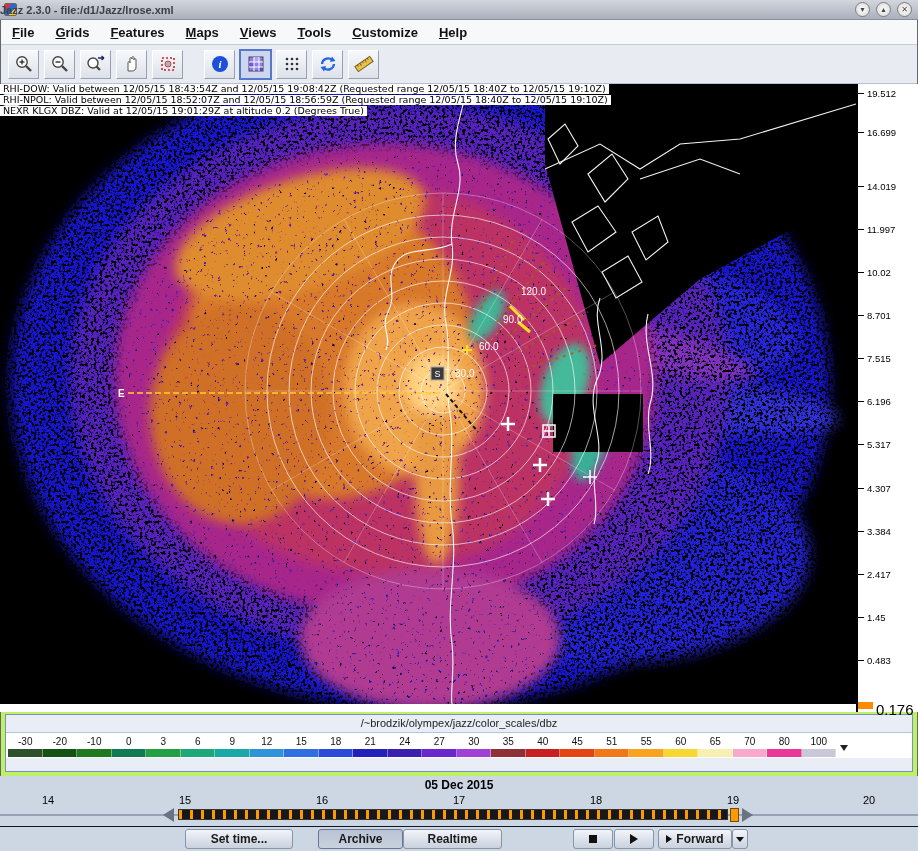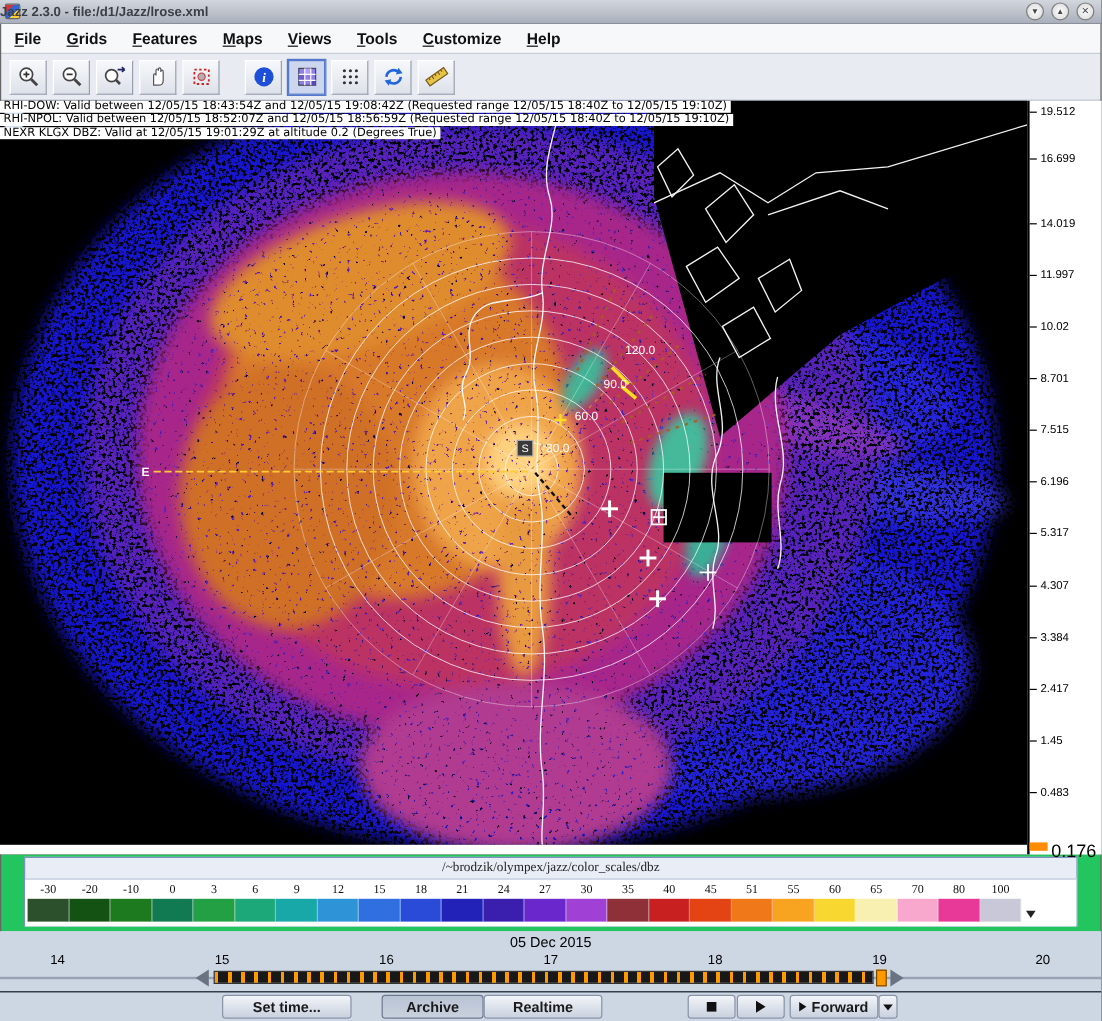--- a/index.html
+++ b/index.html
@@ -35,34 +35,34 @@
   .status-lines{position:absolute;top:0;left:0;z-index:5;}
   .status-line{background:#fff;color:#000;font-size:9.5px;line-height:10px;padding:0 3px;margin-bottom:1px;width:max-content;font-family:"DejaVu Sans",sans-serif;}
   
   .alt-axis{width:62px;height:628px;position:relative;background:#fff;border-left:2px solid #000;}
   .ax-tick{position:absolute;left:0;display:flex;align-items:center;gap:3px;height:9px;}
   .ax-tick i{display:block;width:6px;height:1px;background:#000;}
   .ax-tick span{font-size:9.5px;color:#000;line-height:9px;}
   .ax-marker{position:absolute;left:0;width:15px;height:7px;}
   .ax-marker-label{position:absolute;left:18px;font-size:15px;color:#000;}
   
-  .cs-panel{height:64px;background:#22c55e;padding:2px 20px;font-family:Liberation Serif, serif;}
+  .cs-panel{height:64px;background:#bef264;padding:2px 5px;}
   .cs-inner{border:1px solid #7d90c0;background:#e8edf6;height:58px;}
   .cs-title{text-align:center;font-size:11px;color:#222;height:17px;line-height:17px;}
-  .cs-bar{display:flex;background:#fff;height:40px;border-top:1px solid #b7c2d8;padding:1px 2px;}
+  .cs-bar{display:flex;background:#fff;height:26px;border-top:1px solid #b7c2d8;padding:1px 2px;}
   .cs-cols{display:flex;width:828px;}
   .cs-col{flex:1;display:flex;flex-direction:column;}
   .cs-lab{font-size:10px;text-align:center;color:#111;height:15px;line-height:15px;}
   .cs-sw{display:block;height:19px;border-right:1px solid rgba(255,255,255,.4);}
   .cs-dd{width:16px;display:flex;align-items:flex-end;justify-content:center;padding-bottom:6px;}
   .cs-dd .tri{width:0;height:0;border-left:4px solid transparent;border-right:4px solid transparent;border-top:6px solid #222;}
   .cs-fill{flex:1;background:#fff;}
   
   .tl-panel{height:50px;position:relative;background:#cdd7e3;}
-  .tl-date{text-align:center;font-size:12px;font-weight:normal;color:#000;padding-top:2px;}
+  .tl-date{text-align:center;font-size:12px;font-weight:bold;color:#000;padding-top:2px;}
   .tl-hour{position:absolute;top:18px;font-size:11px;color:#000;transform:translateX(-50%);}
   .tl-track{position:absolute;top:38px;left:0;width:918px;height:2px;background:#98a2b4;}
   .tl-active{position:absolute;top:33px;left:178px;width:550px;height:11px;
     background:repeating-linear-gradient(90deg,#ff9900 0 3px,#181818 3px 11px);border:1px solid #333;}
   .tl-handle{position:absolute;top:32px;width:0;height:0;border-top:7px solid transparent;border-bottom:7px solid transparent;}
   .tl-handle.left{left:163px;border-right:11px solid #6a7382;}
   .tl-handle.right{left:742px;border-left:11px solid #6a7382;}
   .tl-thumb{position:absolute;top:32px;left:730px;width:9px;height:14px;background:#ff9900;border:1px solid #7a4a00;}
   
   .ctrl-row{height:25px;position:relative;background:#cdd7e3;border-top:1px solid #0f172a;}

